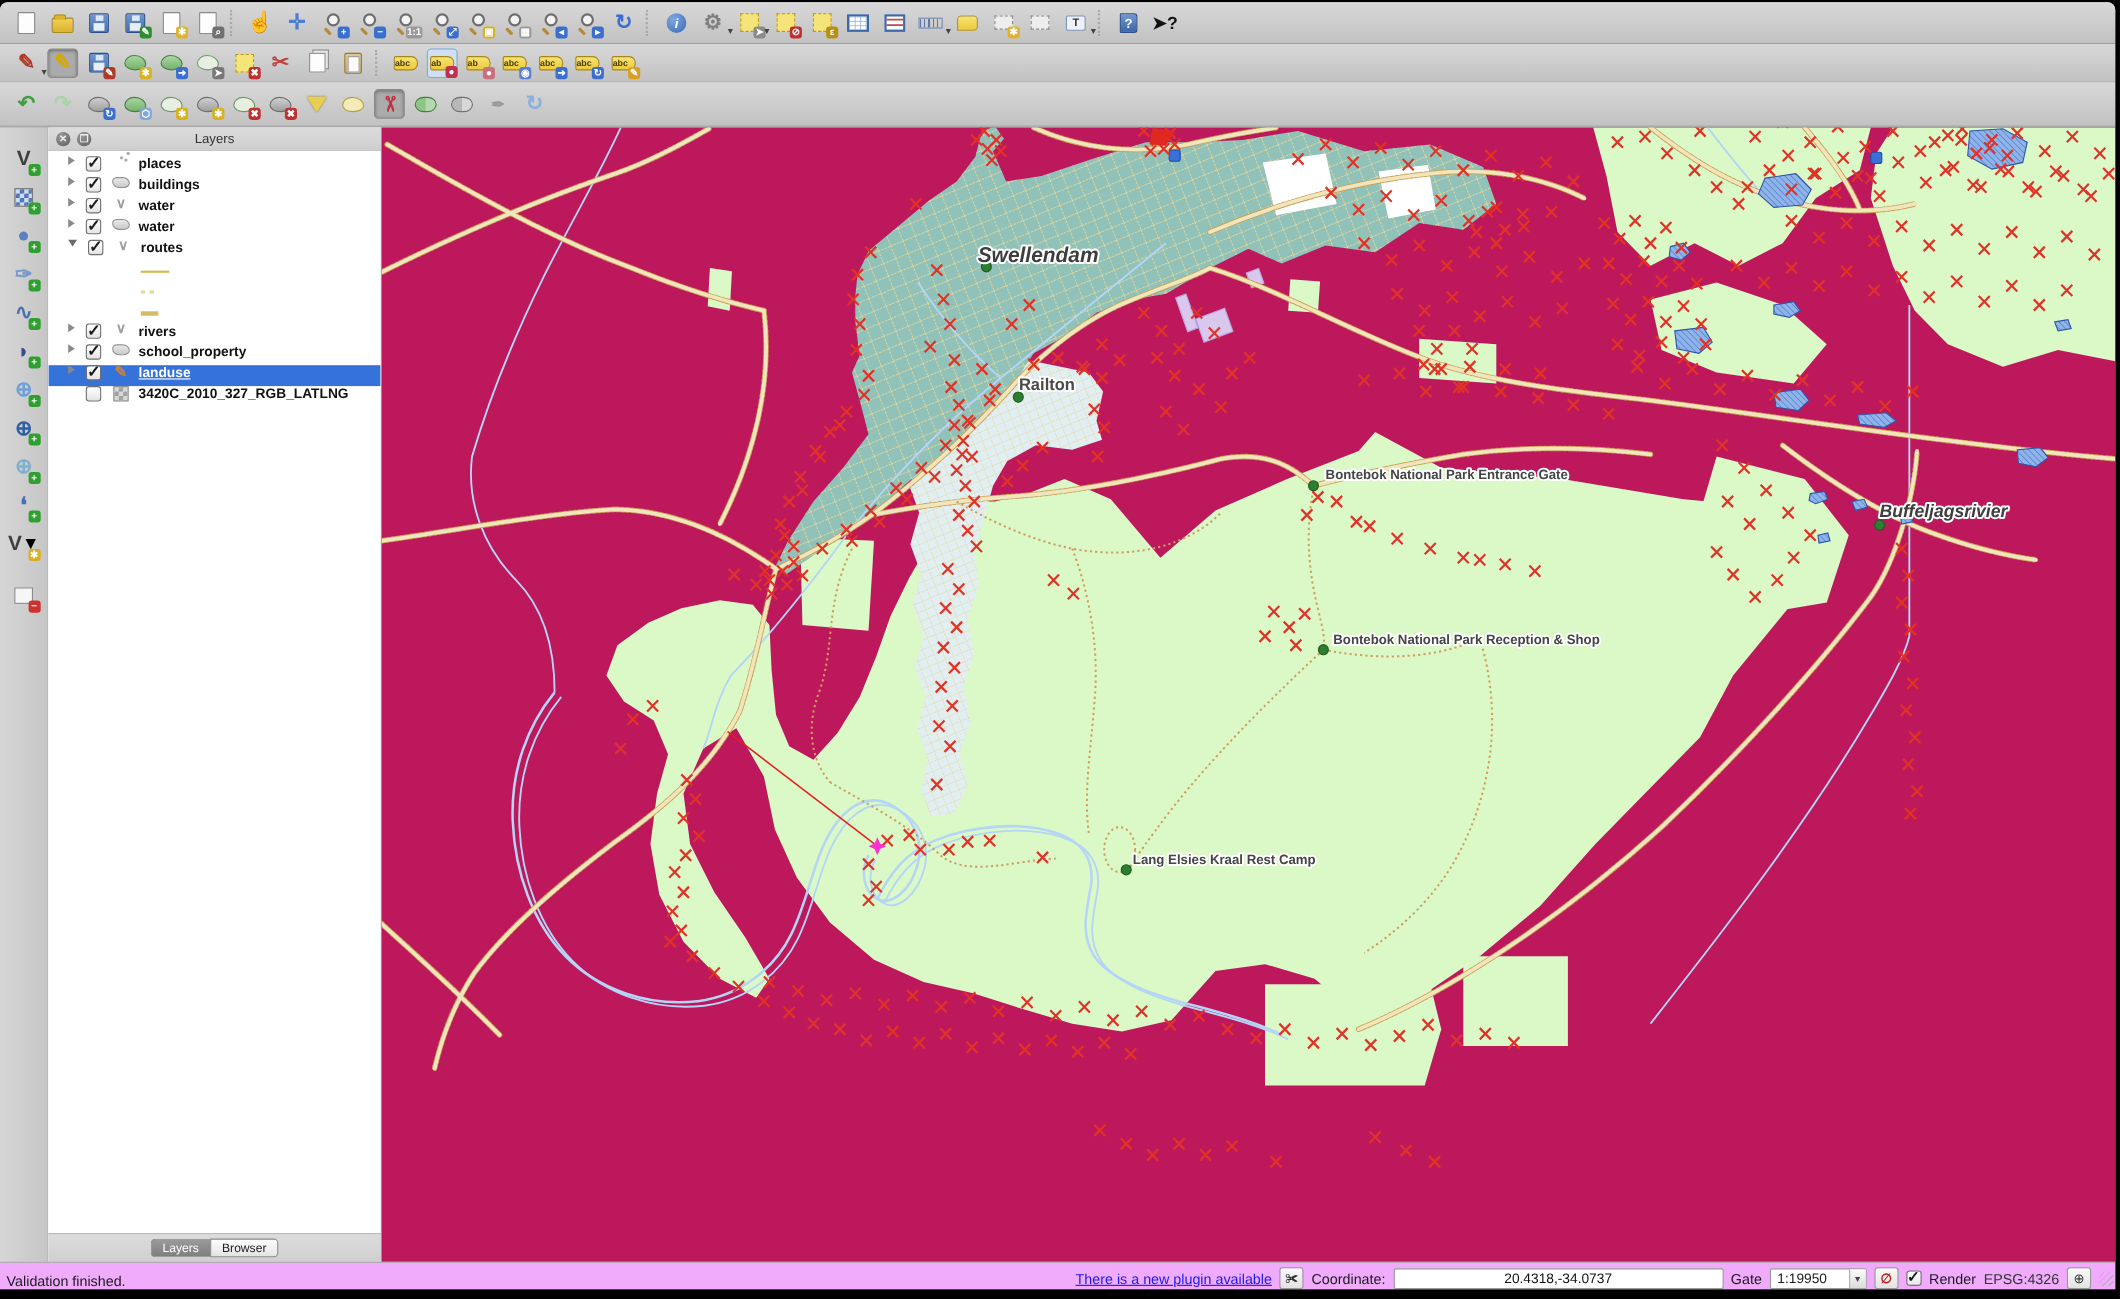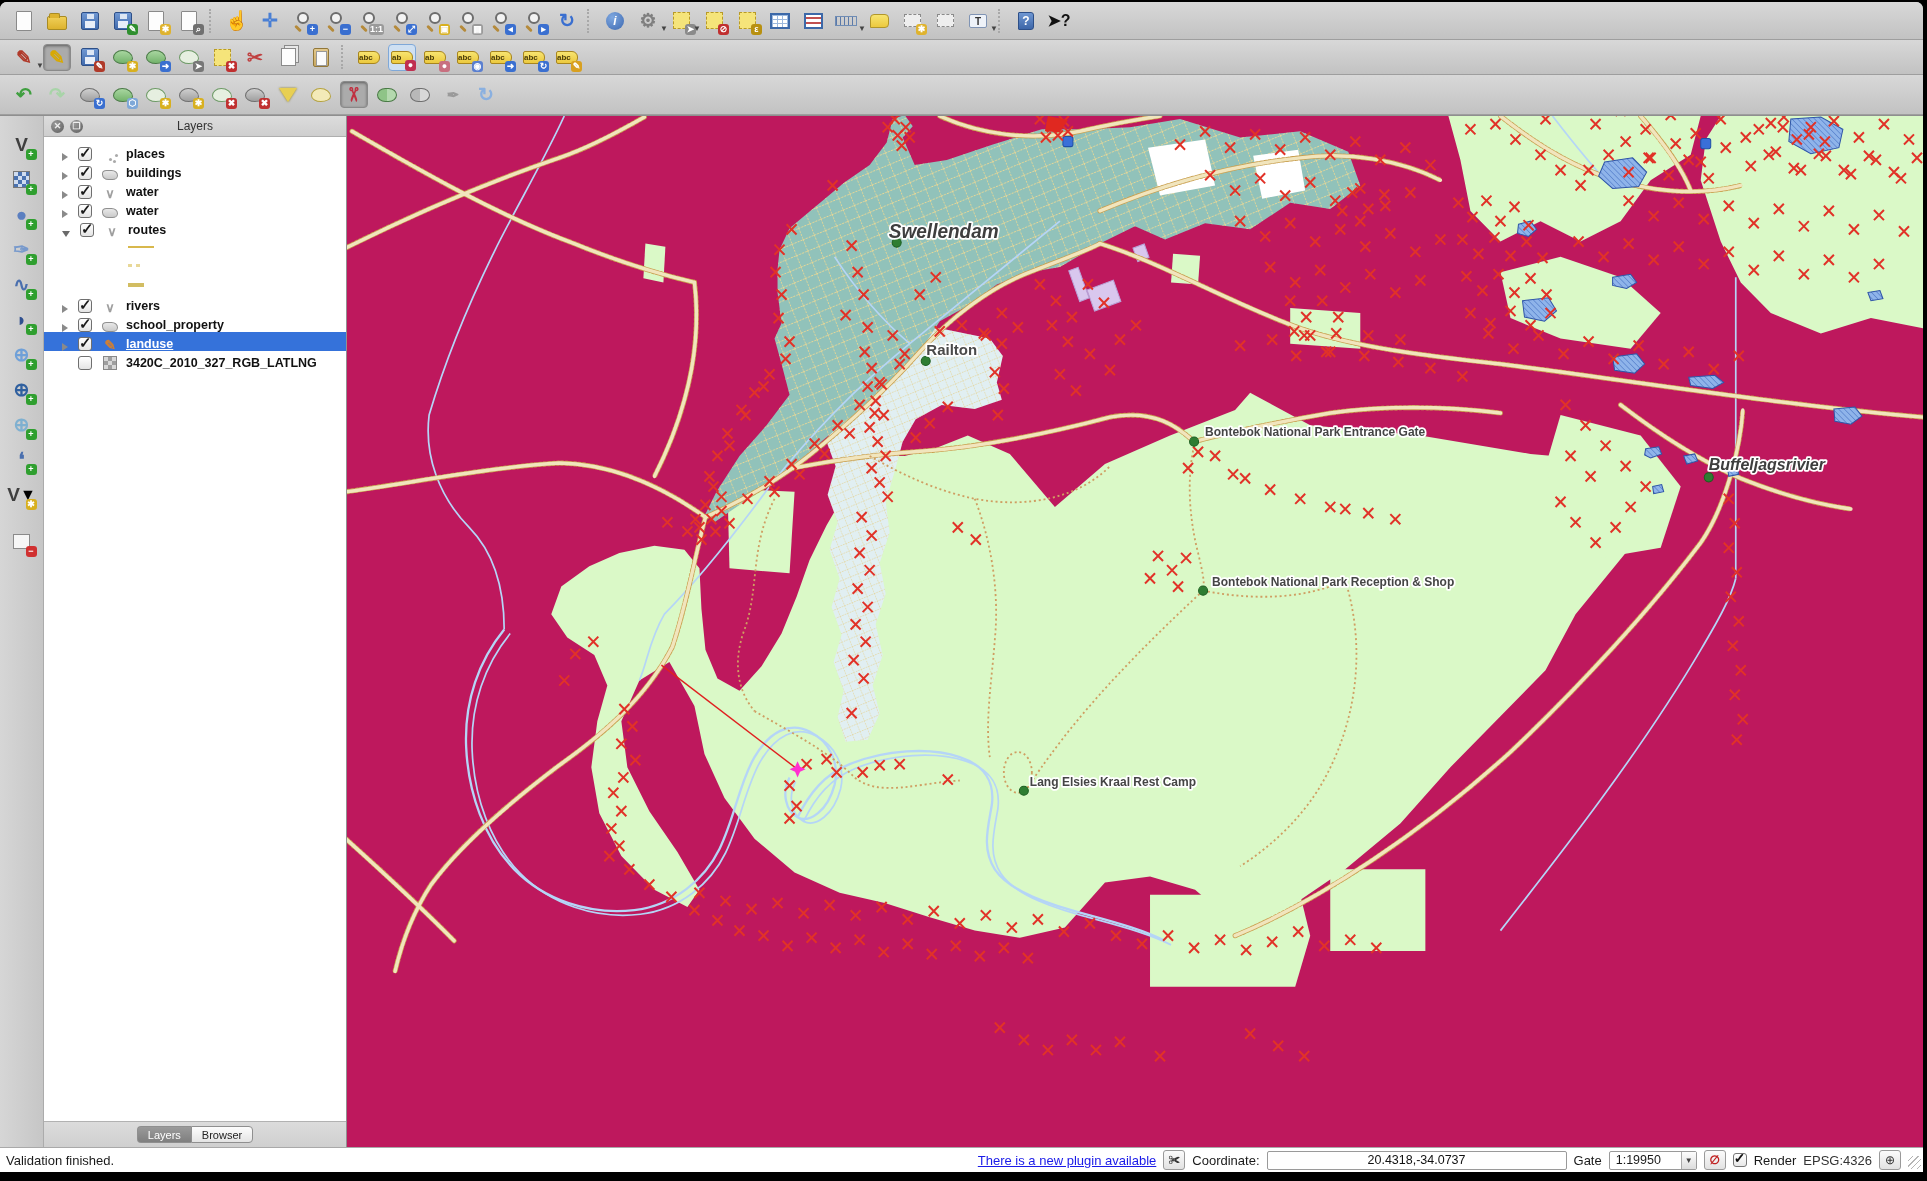--- a/index.html
+++ b/index.html
@@ -62,21 +62,21 @@
   .sti .g{font-size:19px;font-weight:bold;line-height:1}
   .sti .badge{position:absolute;right:0;bottom:-1px;min-width:11px;height:11px;border-radius:3px;font-size:9px;line-height:11px;text-align:center;color:#fff;font-weight:bold}
   .sti.gap{margin-top:12px}
   
   .layers-panel{width:303px;background:#fff;border-right:1px solid #919191;display:flex;flex-direction:column;flex:none}
   .panel-header{height:21px;background:linear-gradient(#dcdcdc,#cecece);border-bottom:1px solid #aeaeae;position:relative;flex:none}
   .panel-header .ttl{text-align:center;font-size:12px;color:#333;line-height:20px}
   .ph-btns{position:absolute;left:7px;top:4px;display:flex;gap:6px}
   .ph-btn{width:13px;height:13px;border-radius:50%;background:radial-gradient(circle at 35% 30%,#9a9a9a,#5c5c5c);color:#eee;font-size:9px;line-height:13px;text-align:center;font-weight:bold}
   .tree{flex:1;overflow:hidden;padding-top:5px;background:#fff}
-  .trow{height:19px;display:flex;align-items:flex-end;font-size:12.5px;font-weight:bold;color:#111}
+  .trow{height:19px;display:flex;align-items:flex-start;font-size:12.5px;font-weight:bold;color:#111}
   .trow .tri{width:0;height:0;border-left:6px solid #8a8a8a;border-top:4.5px solid transparent;border-bottom:4.5px solid transparent;margin-left:18px;flex:none}
   .trow .tri.open{border-left:4.5px solid transparent;border-right:4.5px solid transparent;border-top:6px solid #6a6a6a;border-bottom:none}
   .trow .tri.blank{border:none;width:6px}
   .cbx{width:14px;height:14px;border:1.5px solid #6f6f6f;border-radius:3px;background:linear-gradient(#fff,#e4e4e4);margin-left:10px;position:relative;flex:none}
   .cbx.checked:after{content:"✓";position:absolute;left:0px;top:-4px;font-size:15px;font-weight:bold;color:#1a1a1a}
   .licon{width:20px;margin-left:8px;display:flex;justify-content:center;flex:none}
   .lname{margin-left:6px;white-space:nowrap}
   .trow.selected{background:#3572da;color:#fff}
   .trow.selected .lname{text-decoration:underline}
   .i-pts{width:3px;height:3px;border-radius:50%;background:#aaa;box-shadow:6px -4px 0 #aaa,4px 2px 0 #aaa}
@@ -101,21 +101,21 @@
   .river{fill:none;stroke:#b5d5f7;stroke-width:1.7}
   .river2{fill:none;stroke:#b5d5f7;stroke-width:2.3}
   .lake{fill:url(#pat-lake);stroke:#2f55a8;stroke-width:1}
   .xmark{stroke:#e13228;stroke-width:2;fill:none}
   .lbl-town{font:italic bold 19px "Liberation Sans",sans-serif;fill:#3e3e3e}
   .lbl-town2{font:italic bold 16px "Liberation Sans",sans-serif;fill:#3e3e3e}
   .lbl-suburb{font:bold 15px "Liberation Sans",sans-serif;fill:#4a4a4a}
   .lbl-poi{font:bold 12px "Liberation Sans",sans-serif;fill:#454545}
   .halo{stroke:#fff;stroke-width:3.5;paint-order:stroke;stroke-linejoin:round}
   
-  .statusbar{height:25px;background:#ffffff;border-top:1px solid #a9a9a9;display:flex;align-items:center;font-size:13px;color:#1a1a1a;padding:0 22px 0 6px;flex:none}
+  .statusbar{height:25px;background:#f0abfc;border-top:1px solid #a9a9a9;display:flex;align-items:flex-end;font-size:13px;color:#1a1a1a;padding:0 22px 0 6px;flex:none}
   .status-left{flex:none}
   .status-spacer{flex:1}
   .status-right{display:flex;align-items:center;gap:7px}
   .status-right a{color:#1a1ae8;text-decoration:underline;font-size:13px}
   .sic{width:22px;height:20px;border:1px solid #9a9a9a;border-radius:3px;background:linear-gradient(#fbfbfb,#e2e2e2);text-align:center;line-height:19px;font-size:12px;color:#333}
   .coord-input{width:300px;height:19px;border:1px solid #9a9a9a;border-radius:2px;text-align:center;font-size:12.5px;font-family:"Liberation Sans",sans-serif;background:#fff;color:#111}
   .combo{width:88px;height:19px;border:1px solid #9a9a9a;border-radius:2px;background:#fff;display:flex;align-items:center;font-size:12.5px;position:relative;padding-left:6px}
   .combo .arrow{position:absolute;right:0;top:0;width:15px;height:100%;background:linear-gradient(#fdfdfd,#dcdcdc);border-left:1px solid #aaa;font-size:8px;text-align:center;line-height:18px;color:#444}
   .cbsmall{width:14px;height:14px;border:1.5px solid #777;border-radius:3px;background:linear-gradient(#fff,#e8e8e8);position:relative}
   .cbsmall:after{content:"✓";position:absolute;left:0;top:-4px;font-size:14px;font-weight:bold;color:#111}

